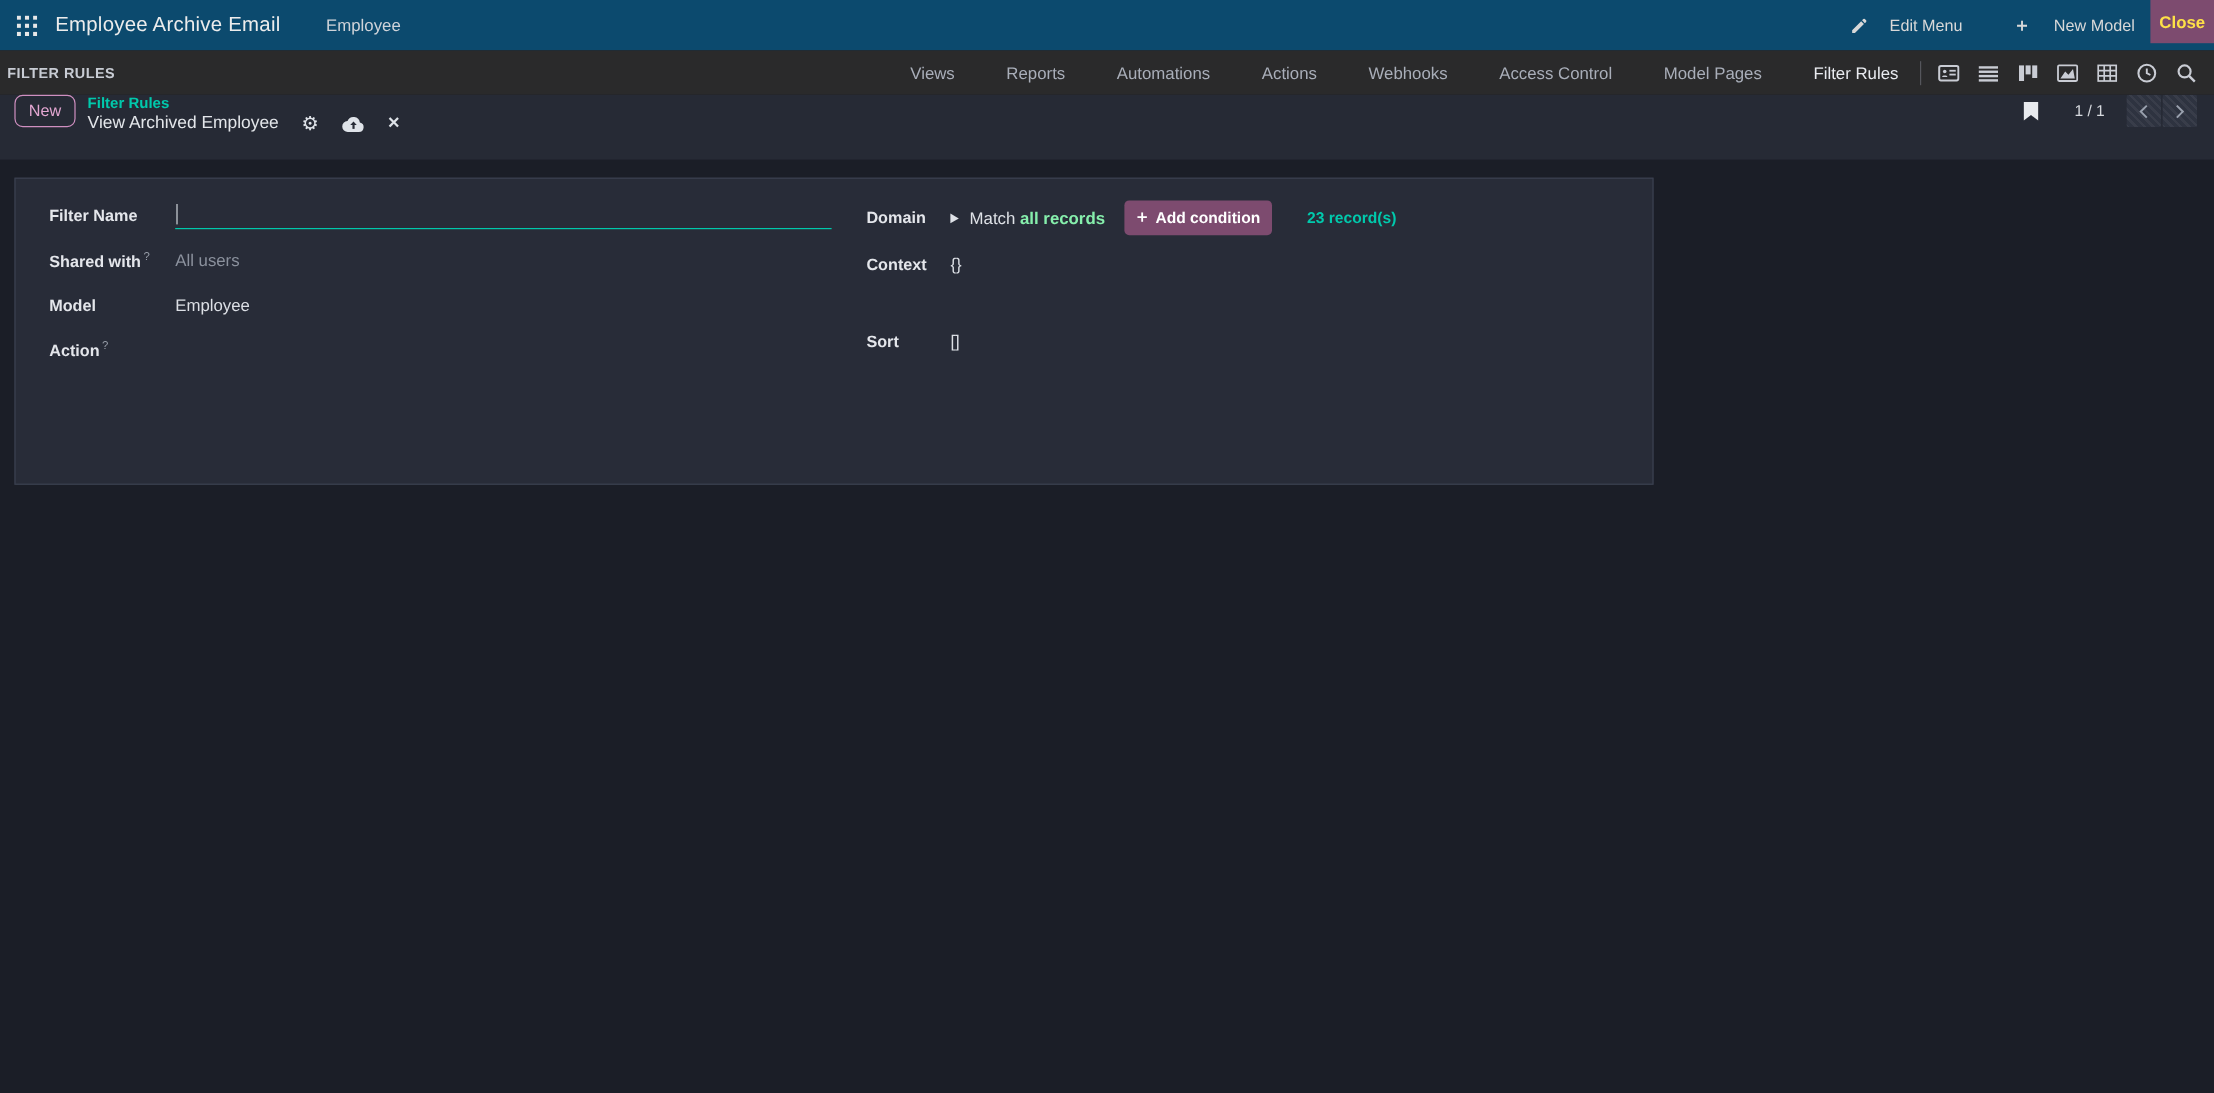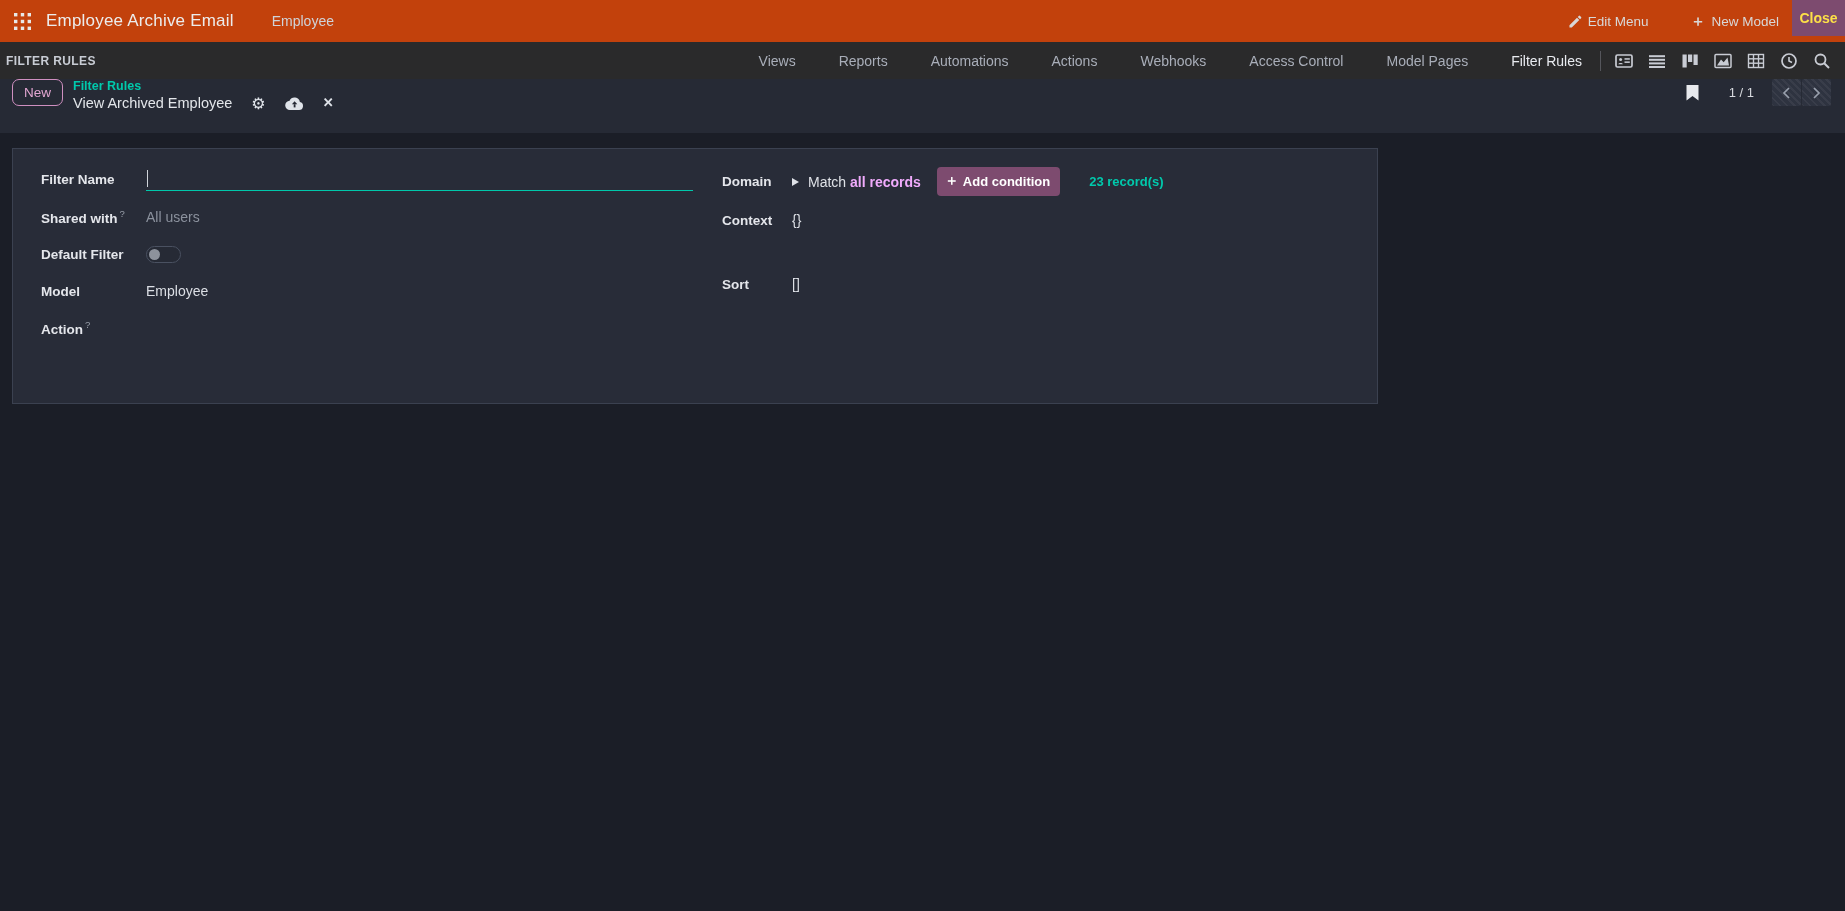--- a/index.html
+++ b/index.html
@@ -6,27 +6,27 @@
   html,body { margin:0; padding:0; }
   body {
     width:1845px; height:911px; position:relative; overflow:hidden;
     background:#1b1e27; font-family:"Liberation Sans", sans-serif;
     -webkit-font-smoothing:antialiased;
   }
 
   
   .topbar {
     position:absolute; top:0; left:0; right:0; height:42px;
-    background:#c2410c; display:flex; align-items:center; padding:0 0 0 10px;
+    background:#0c4a6e; display:flex; align-items:center; padding:0 0 0 10px;
   }
   .apps-btn { width:24px; height:24px; display:flex; align-items:center; justify-content:center; cursor:pointer; }
   .app-title { color:#ececec; font-size:17px; font-weight:500; margin-left:12px; letter-spacing:.2px; }
   .top-menu { color:#cfd3d9; font-size:14px; margin-left:38px; cursor:pointer; }
   .topbar-right { margin-left:auto; display:flex; align-items:center; gap:42px; margin-right:66px; }
-  .top-action { color:#d8d8d8; font-size:13.5px; display:flex; align-items:center; gap:6px; cursor:pointer; }
+  .top-action { color:#d8d8d8; font-size:13.5px; display:flex; align-items:center; gap:19px; cursor:pointer; }
   .plus-glyph { font-size:15px; font-weight:700; color:#d8d8d8; }
   .close-btn {
     position:absolute; top:0; right:0; width:53px; height:36px; z-index:6;
     background:#7d4b6f; color:#fde047; font-size:14px; font-weight:700;
     display:flex; align-items:center; justify-content:center; cursor:pointer;
   }
 
   
   .tabbar {
     position:absolute; top:42px; left:0; right:0; height:37px;
@@ -92,21 +92,21 @@
   }
   .toggle .knob { position:absolute; left:2px; top:2px; width:11px; height:11px; border-radius:50%; background:#8d929c; }
 
   .domain-row { display:flex; align-items:center; min-height:27px; margin-bottom:13px; }
   .domain-caret {
     width:0; height:0; border-left:7px solid #dfe2e8;
     border-top:4.5px solid transparent; border-bottom:4.5px solid transparent;
     margin-right:9px; cursor:pointer;
   }
   .match-text { color:#dfe2e7; font-size:14px; }
-  .match-text b { color:#f0abfc; font-weight:700; }
+  .match-text b { color:#86efac; font-weight:700; }
   .add-cond-btn {
     margin-left:16px; background:#7d4b6f; color:#ffffff; border:none; border-radius:4px;
     font-size:13px; font-weight:600; padding:5px 10px 6px 8px; cursor:pointer;
     display:flex; align-items:center; gap:4px; font-family:"Liberation Sans", sans-serif;
   }
   .add-cond-btn .plus { font-weight:700; font-size:14px; }
   .records-link { margin-left:29px; color:#00c9ac; font-size:13px; font-weight:600; cursor:pointer; }
   .row-gap-large { margin-bottom:42px; }
 </style>
 </head>
@@ -267,26 +267,20 @@
         <input class="name-input" type="text" value="" style="">
         <span class="caret-bar"></span>
       </span>
     </div>
 
     <div class="frow">
       <span class="flabel"><span>Shared with</span><sup>?</sup></span>
       <span class="fvalue muted">All users</span>
     </div>
 
-    <div class="frow">
-      <span class="flabel">Default Filter</span>
-      <span class="toggle">
-          <span class="knob"></span>
-        </span>
-    </div>
 
     <div class="frow">
       <span class="flabel">Model</span>
       <span class="fvalue">Employee</span>
     </div>
 
     <div class="frow">
       <span class="flabel"><span>Action</span><sup>?</sup></span>
       <span class="fvalue"></span>
     </div>

